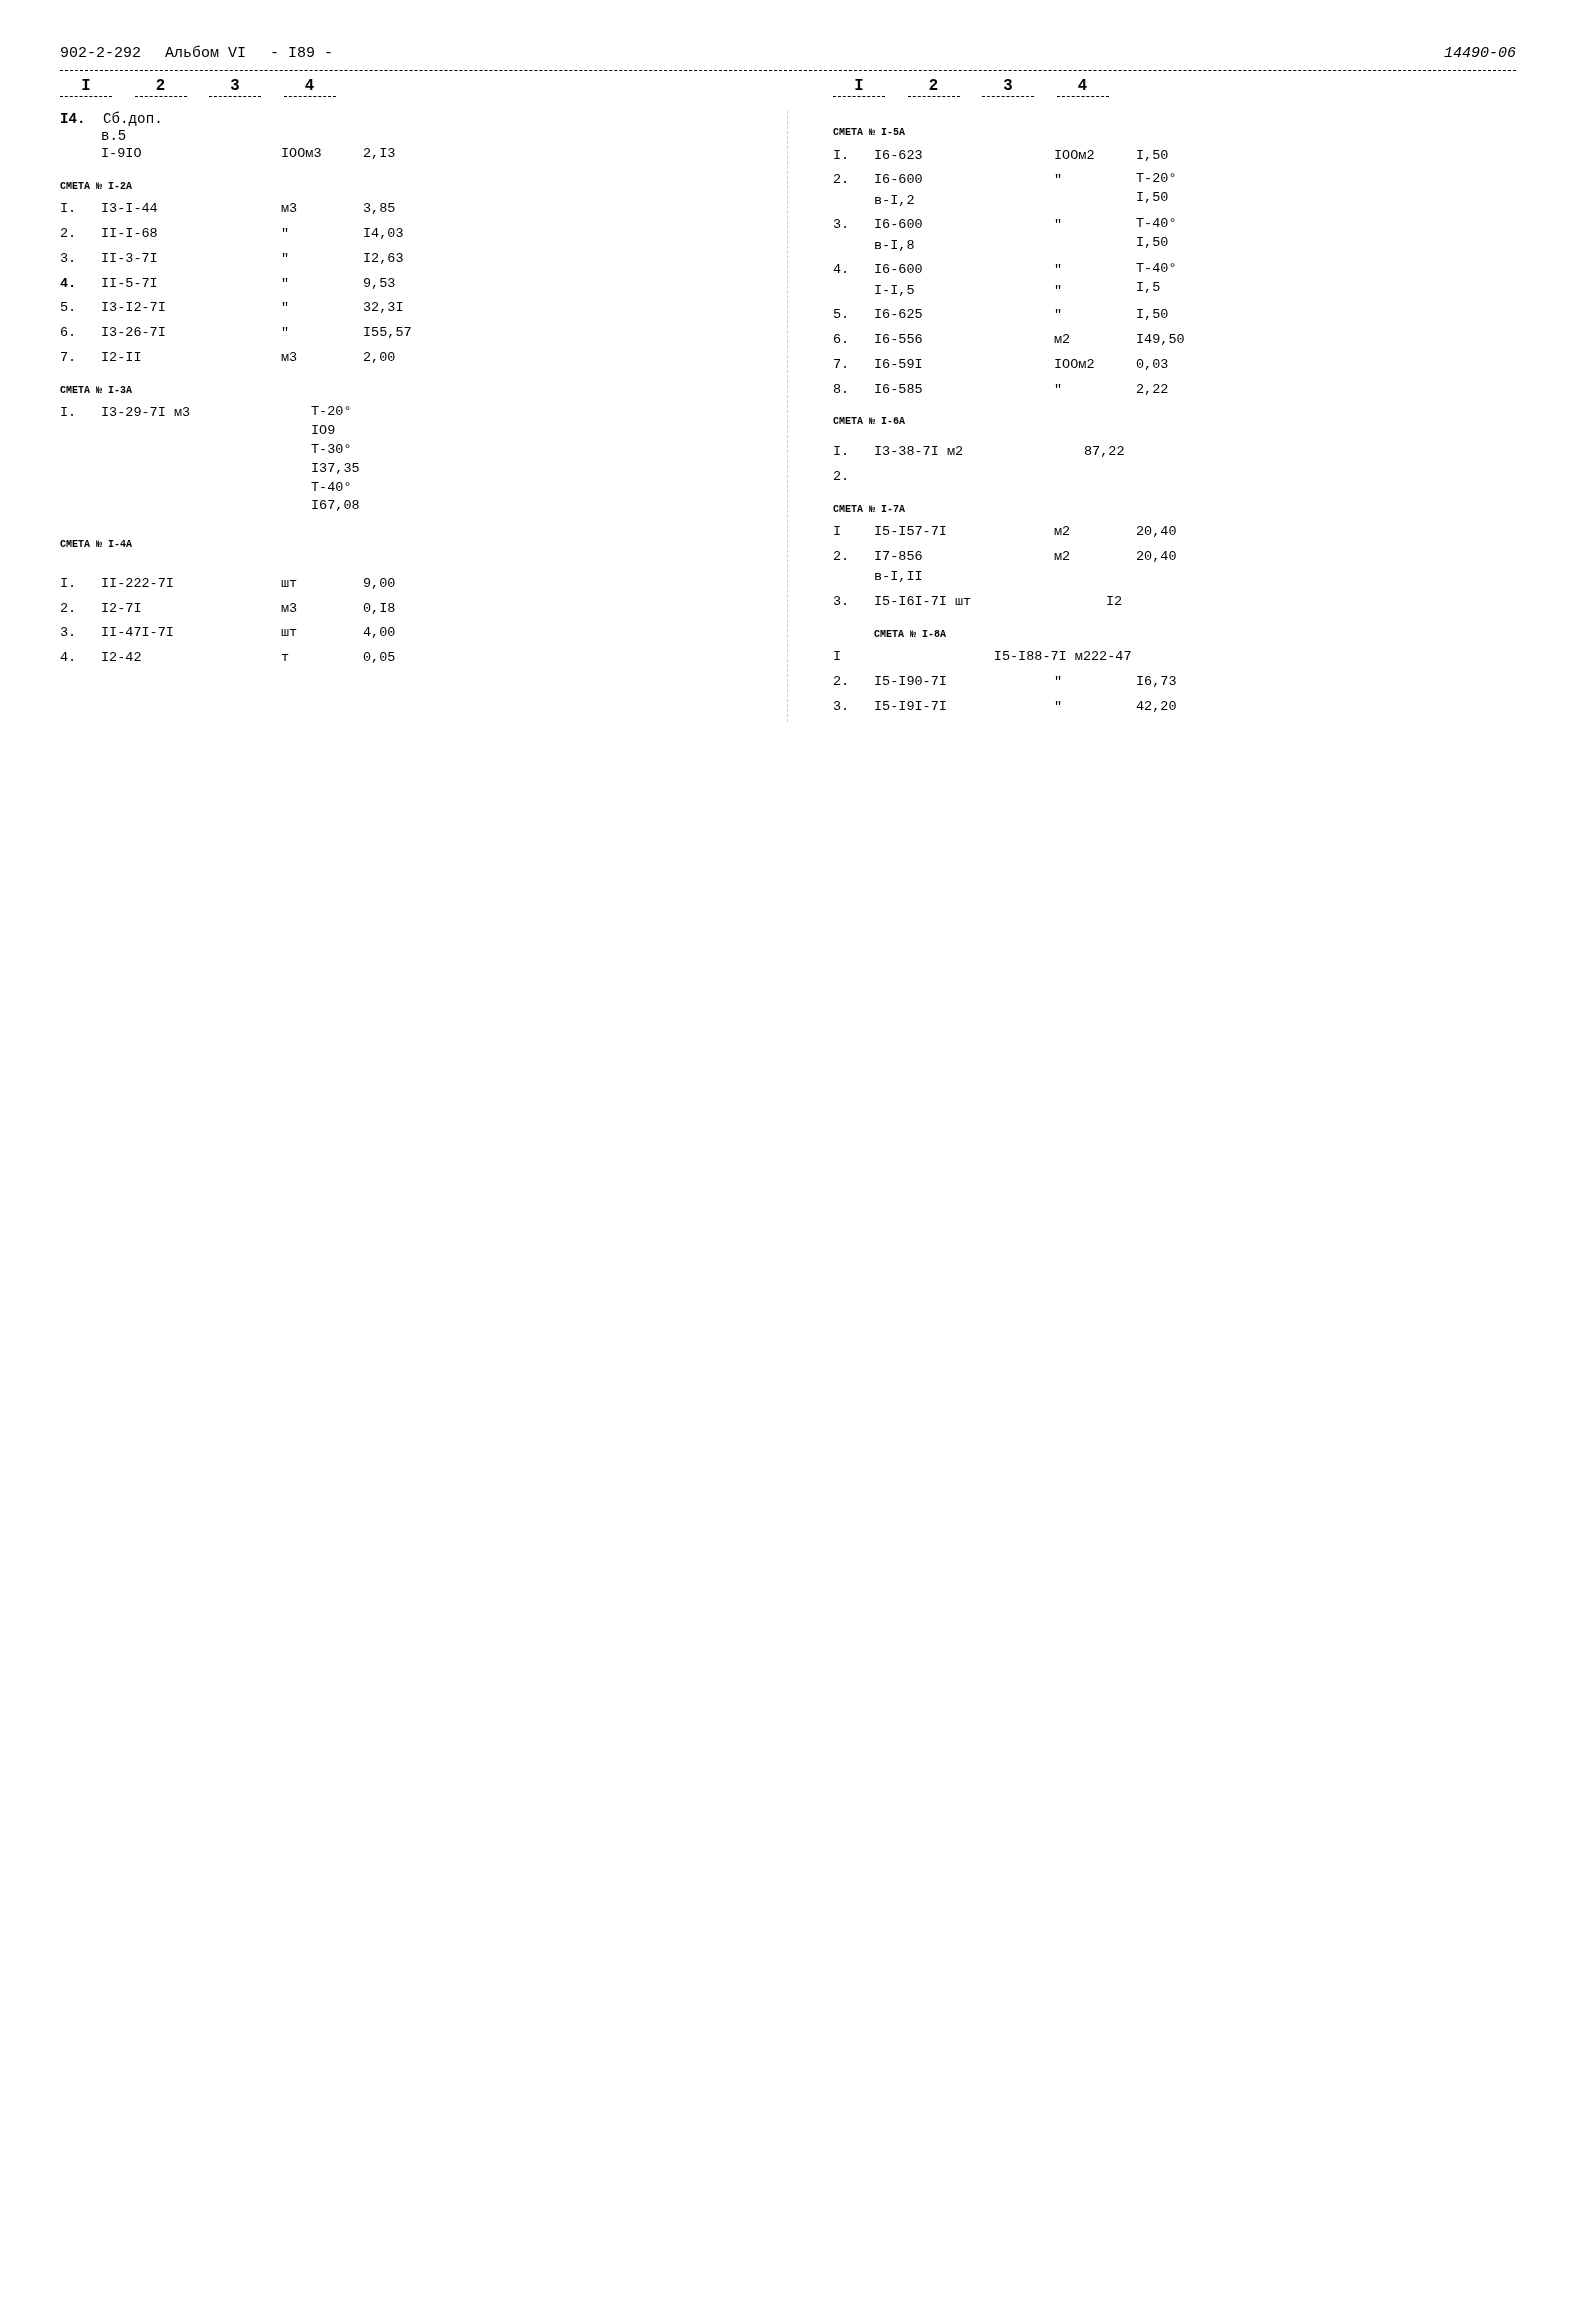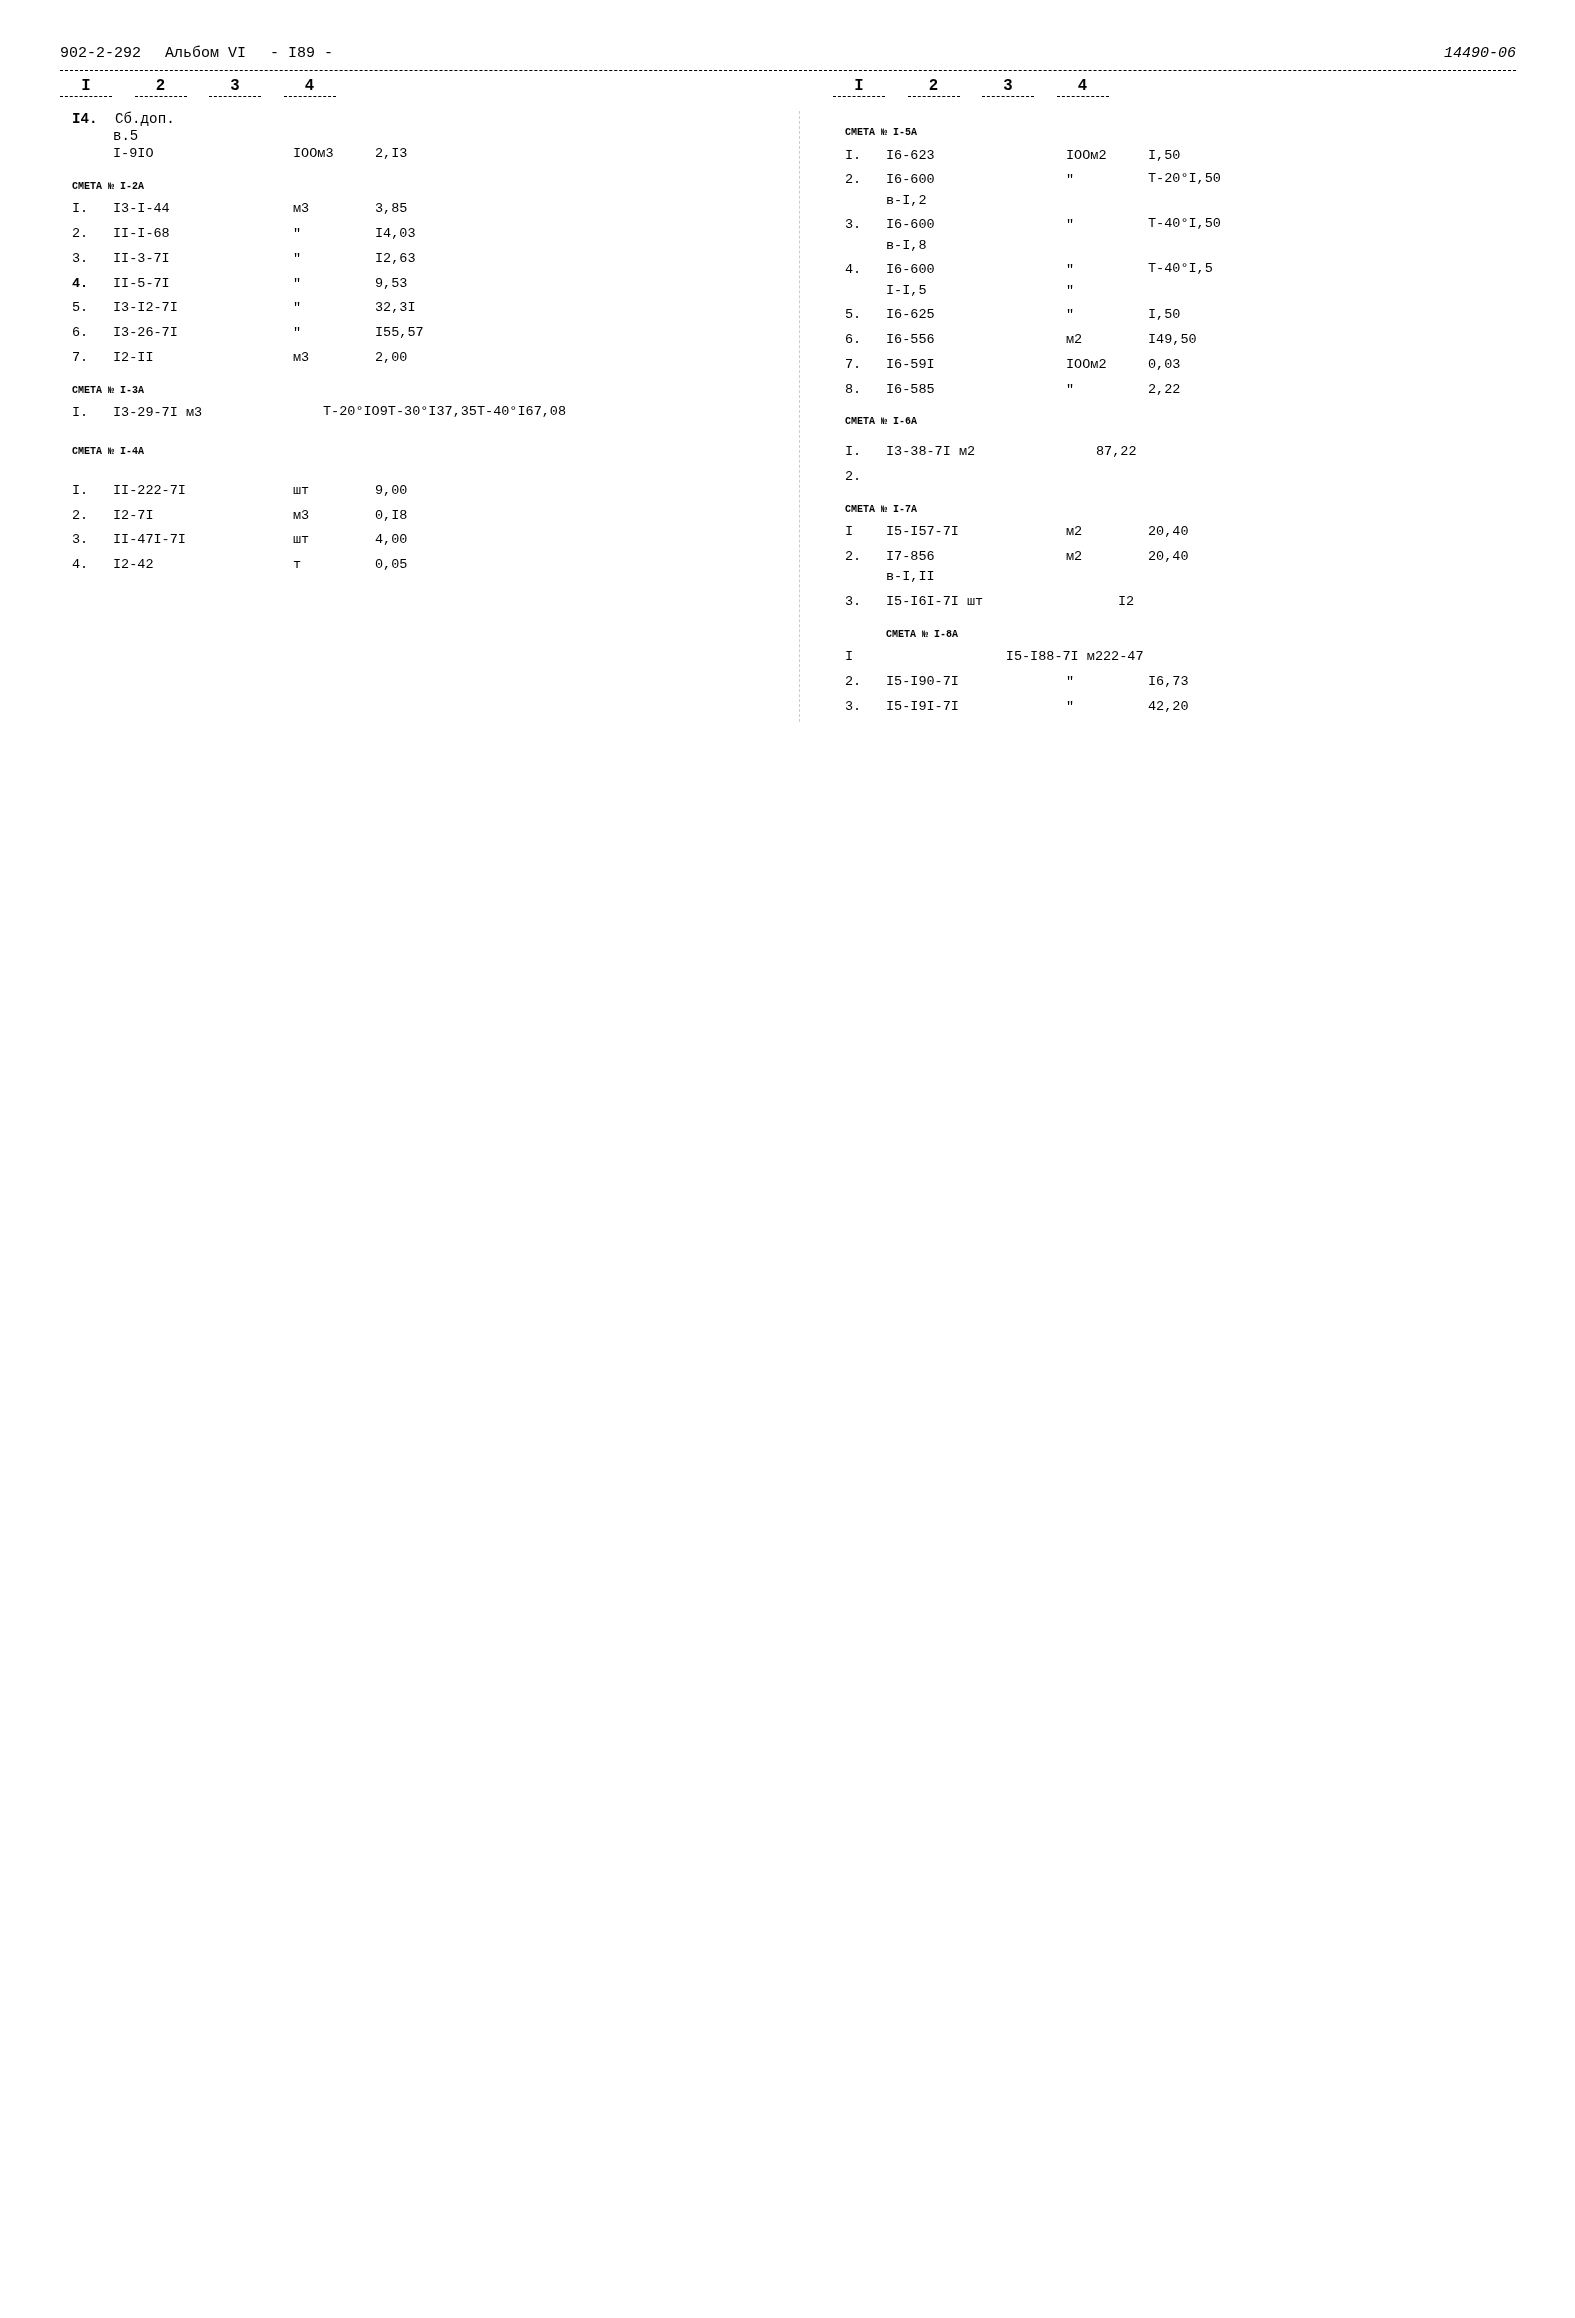--- a/index.html
+++ b/index.html
@@ -21,21 +21,20 @@
       align-items: baseline;
       gap: 24px;
       margin-bottom: 7.5px;
       font-size: 15px;
     }
     
     .two-col {
       display: flex;
       gap: 0;
       width: 100%;
-      margin-left: 12px;
     }
     .left-col {
       width: 50%;
       padding-right: 45px;
       border-right: 0.7px dashed #ccc;
     }
     .right-col {
       width: 50%;
       padding-left: 45px;
     }
@@ -70,21 +69,21 @@
     }
     .item-value {
       font-size: 13.5px;
     }
     .dashed-top {
       border-top: 1.5px dashed #000;
       width: 100%;
     }
     .multi-value {
       display: flex;
-      flex-direction: row;
+      flex-direction: column;
       line-height: 1.4;
     }
   </style>
 </head>
 <body>
 
 <div class="page-header">
   <span>902-2-292</span>
   <span>Альбом VI</span>
   <span>- I89 -</span>

